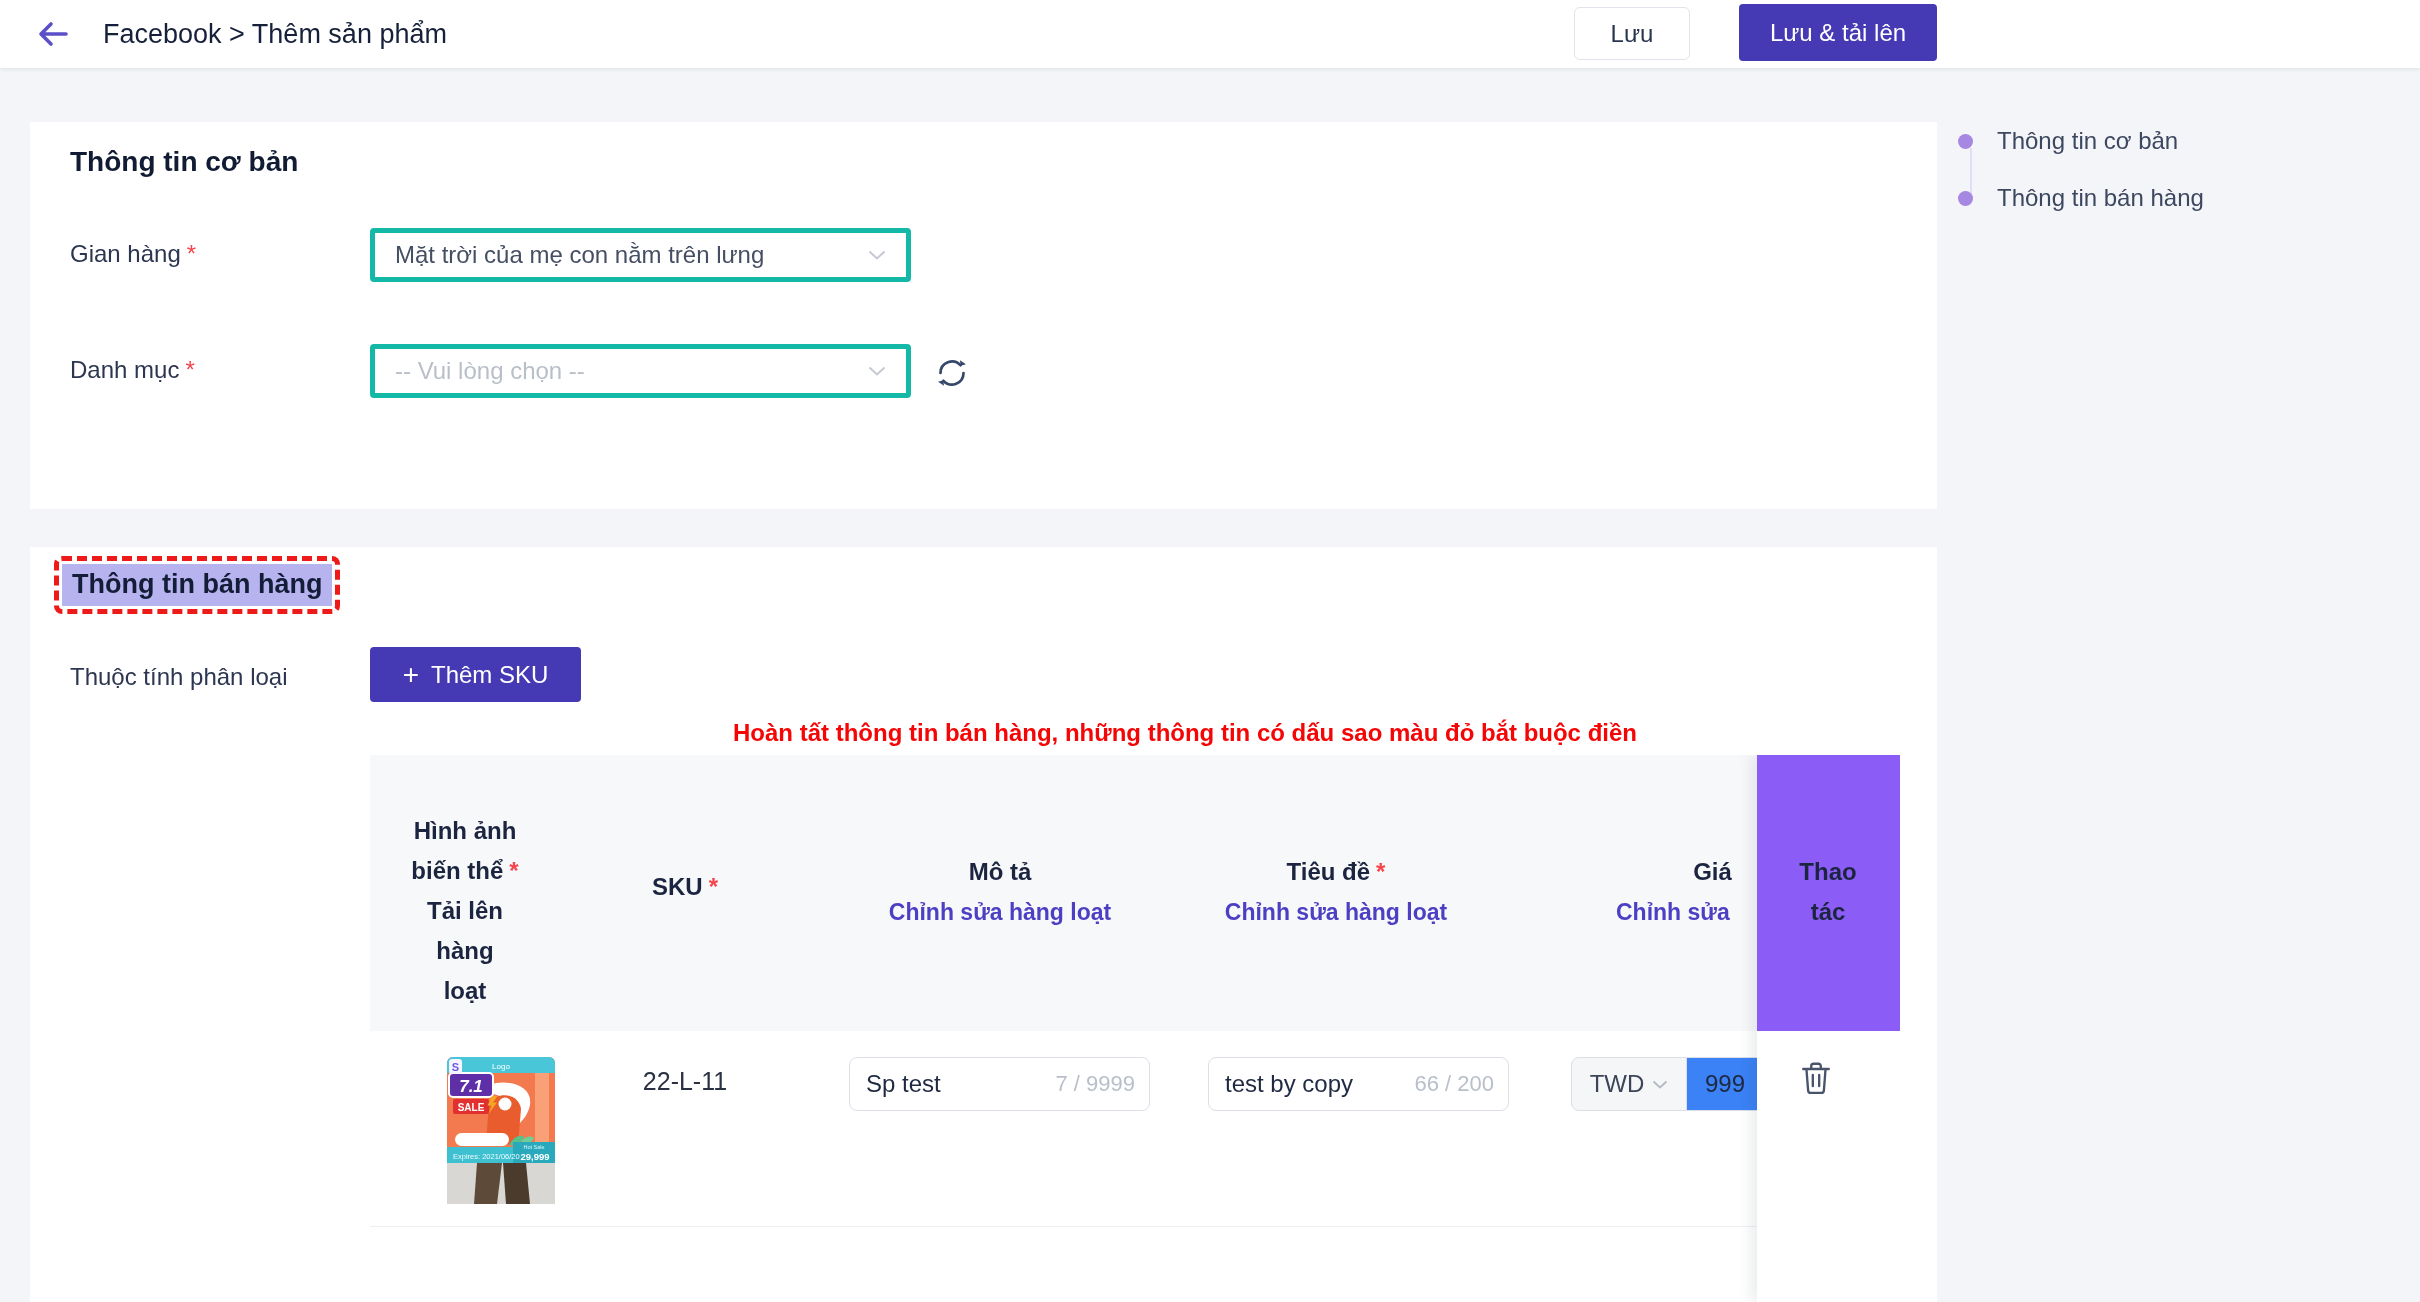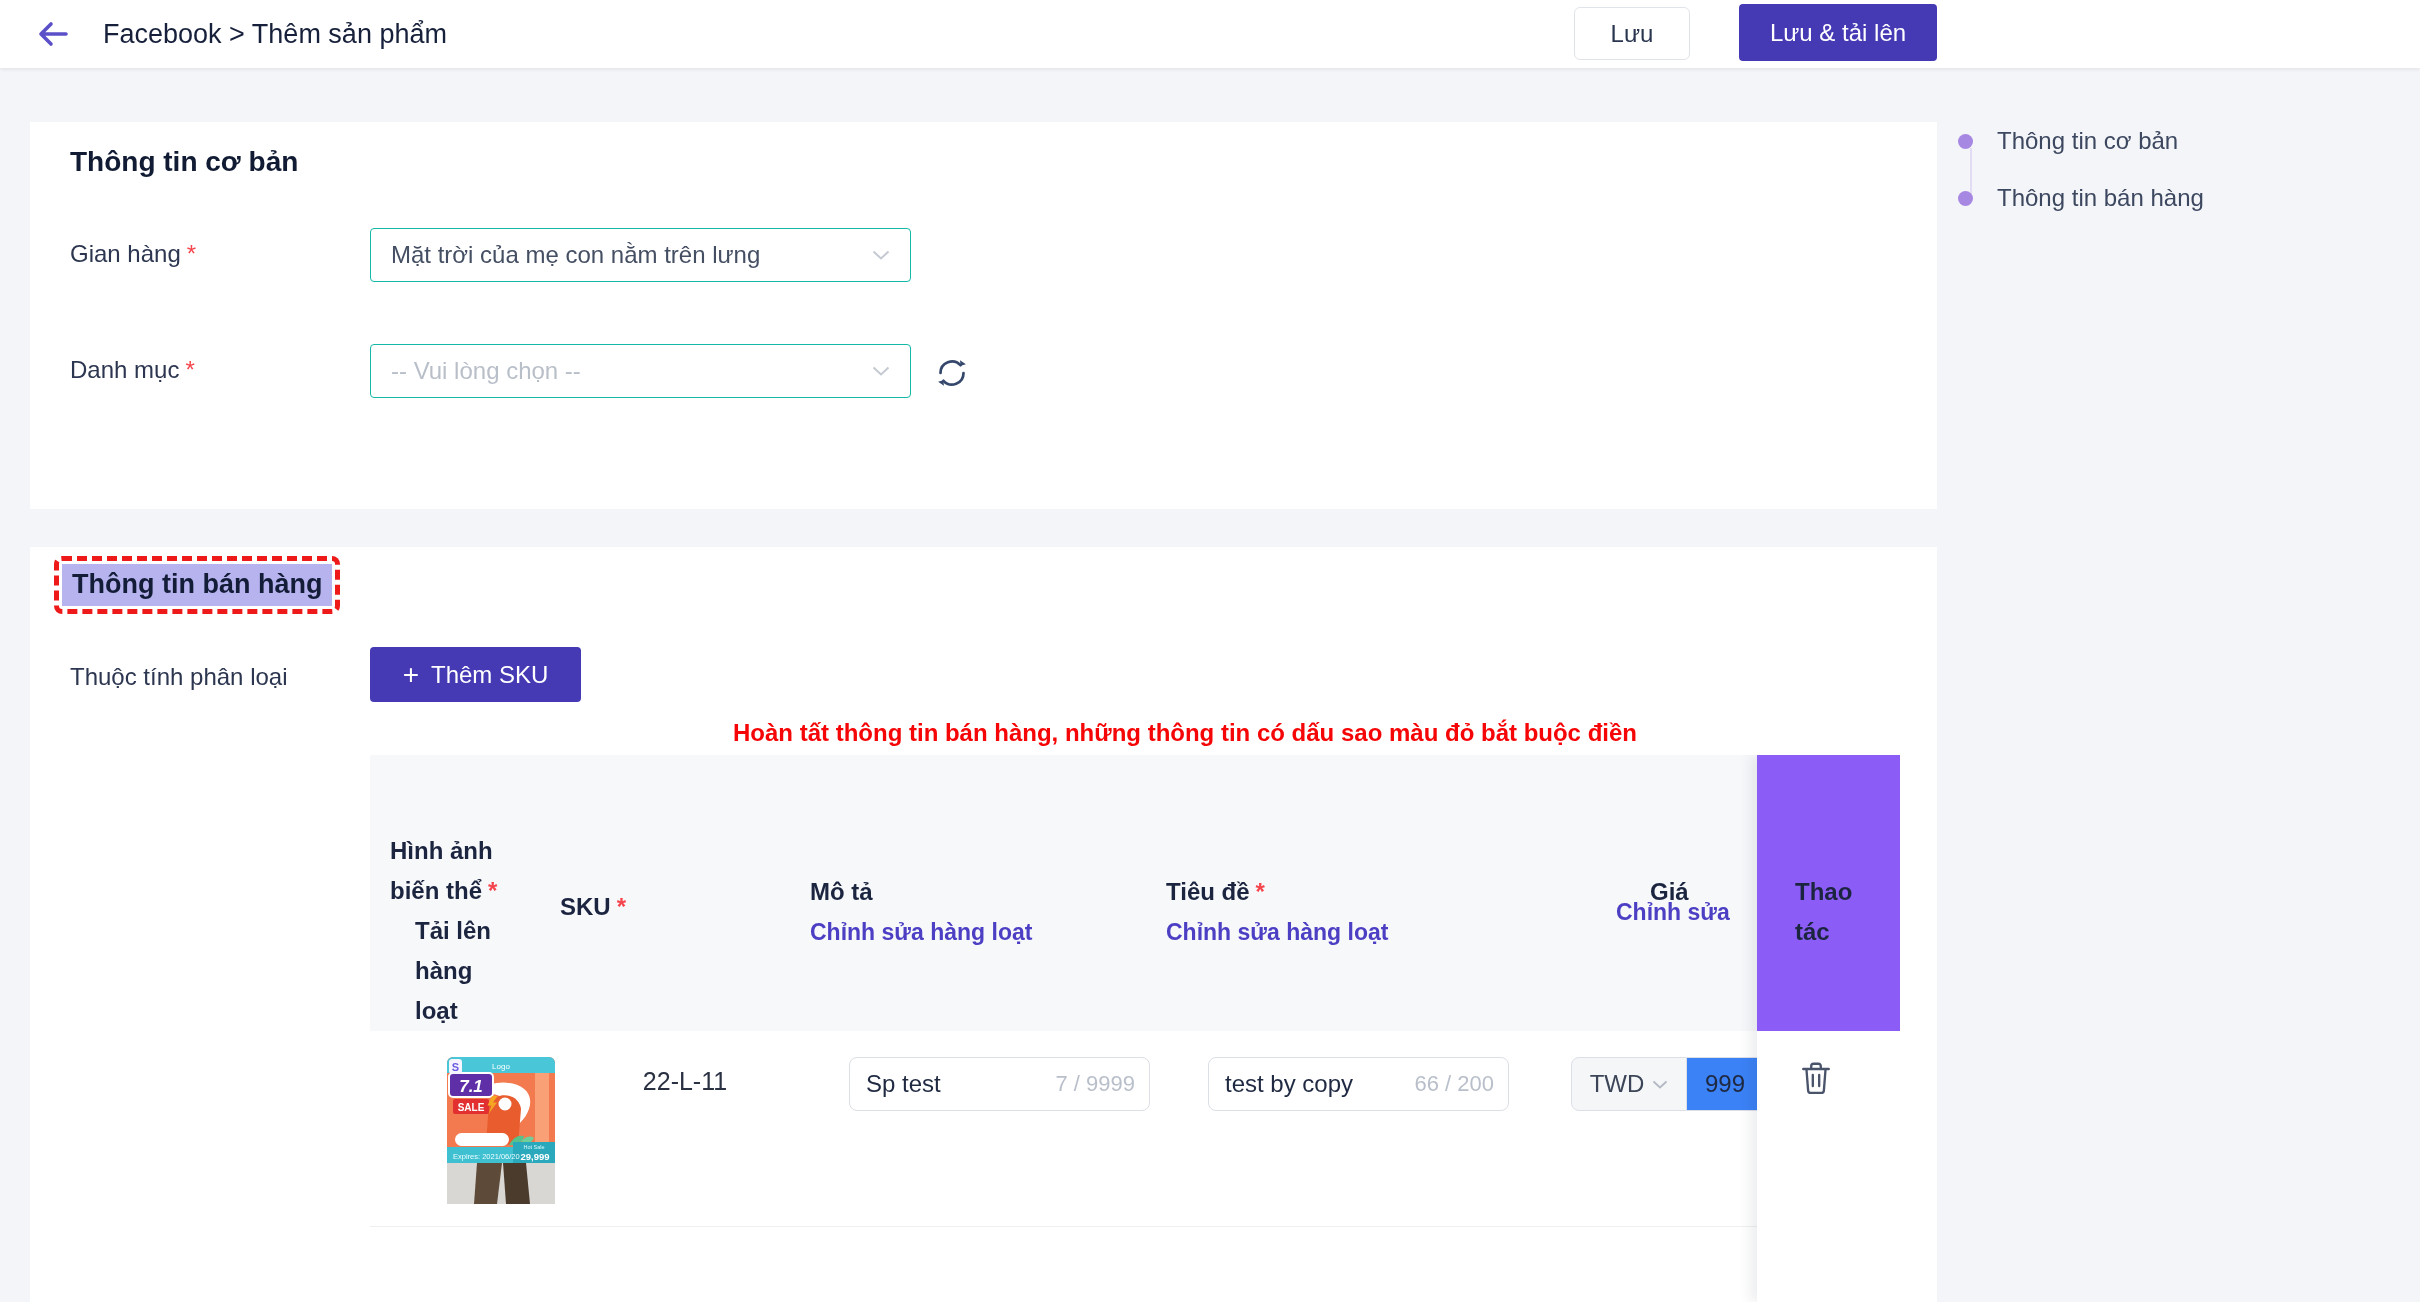--- a/index.html
+++ b/index.html
@@ -21,42 +21,42 @@
   .btn-primary{position:absolute;left:1739px;top:4px;width:198px;height:57px;background:#4539b4;
             border-radius:4px;font-size:24px;color:#fff;display:flex;align-items:center;
             justify-content:center;cursor:pointer;}
   
   .card{position:absolute;background:#fff;}
   .card1{left:30px;top:122px;width:1907px;height:387px;}
   .card2{left:30px;top:547px;width:1907px;height:755px;}
   .section-title{position:absolute;left:40px;top:24px;font-size:28px;font-weight:bold;color:#111b33;}
   .field-label{position:absolute;left:40px;font-size:24px;color:#2c3650;}
   .star{color:#f5454d;margin-left:6px;}
-  .select-box{position:absolute;left:340px;width:541px;height:54px;border:1px solid #14b8a6;
+  .select-box{position:absolute;left:340px;width:541px;height:54px;border:5px solid #14b8a6;
               border-radius:4px;background:#fff;box-sizing:border-box;display:flex;
               align-items:center;padding:0 20px;font-size:24px;color:#454f63;cursor:pointer;}
   .select-box .sel-val{flex:1;white-space:nowrap;overflow:hidden;}
   .select-box.placeholder .sel-val{color:#b9bfc9;}
   .refresh-wrap{position:absolute;left:905px;width:34px;height:34px;cursor:pointer;}
   
   .hl-outline{position:absolute;left:24px;top:9px;border:5px dashed #ee1a1a;border-radius:8px;
               padding:3px;display:inline-block;}
   .hl-text{display:inline-block;background:#b7b3ef;color:#131d38;font-size:27px;font-weight:bold;
            padding:6px 10px;line-height:1.1;}
   
   .btn-add-sku{position:absolute;left:340px;top:100px;width:211px;height:55px;background:#4539b4;
                border-radius:4px;color:#fff;font-size:24px;display:flex;align-items:center;
                justify-content:center;gap:12px;cursor:pointer;}
   .plus{font-size:28px;font-weight:400;line-height:1;}
   .warning{position:absolute;left:390px;top:172px;width:1530px;text-align:center;
            font-size:24px;font-weight:bold;color:#f50505;}
   
   .sku-table{position:absolute;left:340px;top:208px;width:1530px;height:547px;overflow:hidden;}
   .tbl-header{position:absolute;left:0;top:0;width:1530px;height:276px;background:#f7f8fa;}
-  .th{position:absolute;font-size:24px;font-weight:bold;color:#1c2540;margin-top:20px;}
+  .th{position:absolute;text-align:center;font-size:24px;font-weight:bold;color:#1c2540;}
   .th .lnk{font-weight:bold;font-size:23px;color:#4c3fc4;cursor:pointer;line-height:40px;}
   .th-image{left:20px;top:56px;width:150px;line-height:40px;}
   .th-image .ttl{display:inline;}
   .th-image-link{left:45px;top:136px;width:100px;line-height:40px;}
   .th-sku{left:190px;top:118px;width:250px;}
   .th-desc{left:440px;top:97px;width:380px;line-height:40px;}
   .th-name{left:796px;top:97px;width:340px;line-height:40px;}
   .th-price-title{left:1280px;top:97px;width:125px;line-height:40px;}
   .th-price-links{position:absolute;left:1246px;top:137px;white-space:nowrap;display:flex;gap:32px;
                   font-size:23px;font-weight:bold;color:#4c3fc4;line-height:40px;}

